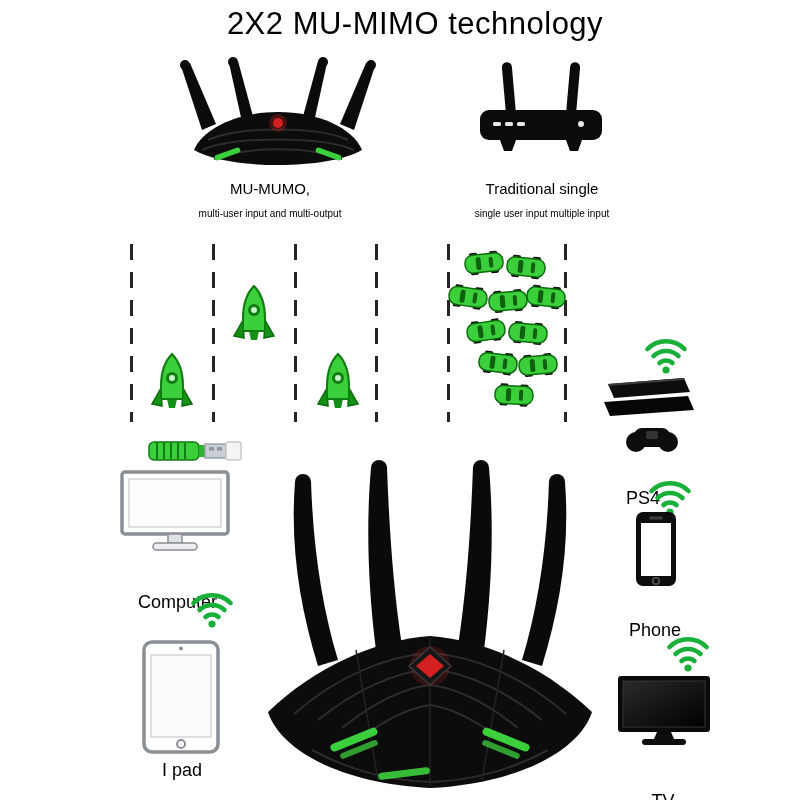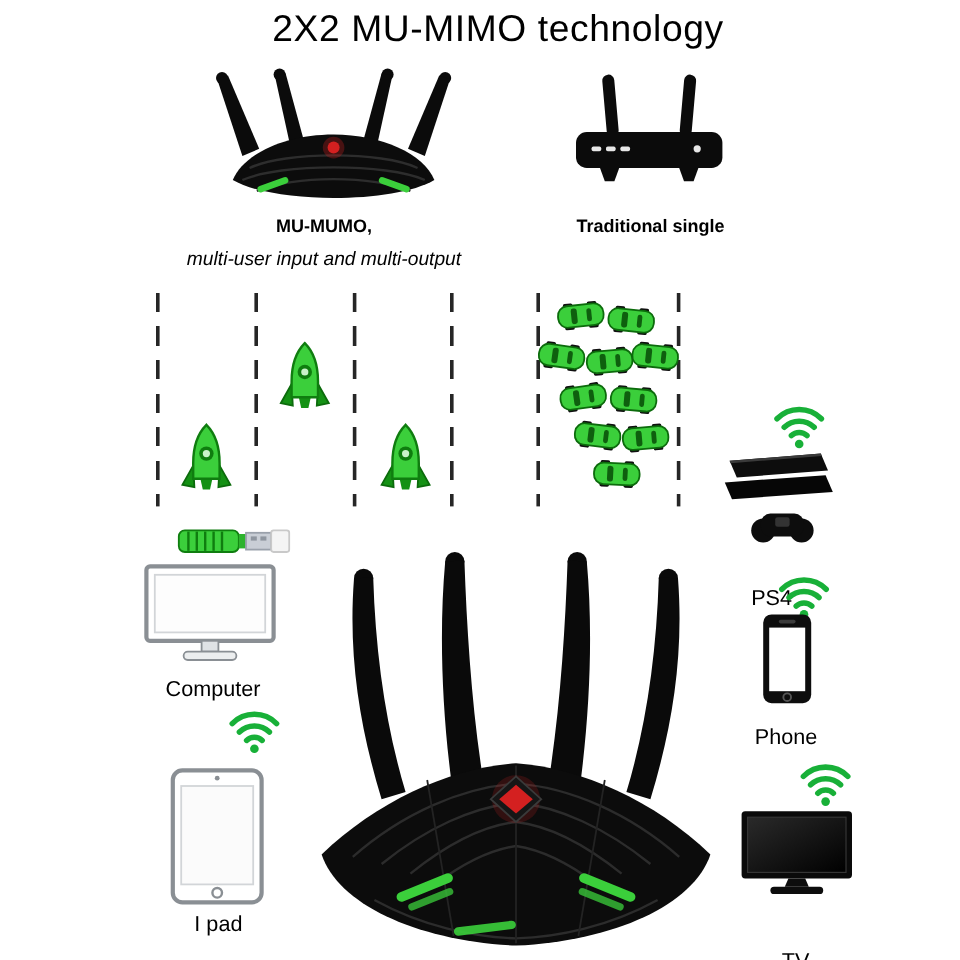--- a/index.html
+++ b/index.html
@@ -9,22 +9,22 @@
     position:relative; width:800px; height:800px; margin:0 auto;
     background:#fff; color:#000; overflow:hidden;
     font-family:"Liberation Sans", sans-serif;
   }
   .abs { position:absolute; }
   .title {
     position:absolute; top:6px; left:15px; width:100%;
     text-align:center; font-size:31px; font-weight:400; letter-spacing:.5px;
   }
   .caption { position:absolute; text-align:center; }
-  .cap-head { font-size:15px; margin-bottom:11px;font-weight:bold; }
-  .cap-sub  { font-size:16px;font-style:italic; }
+  .cap-head { font-size:15px; margin-bottom:11px; }
+  .cap-sub  { font-size:10px; }
   .label { position:absolute; text-align:center; font-size:18px; }
   .lane-line {
     position:absolute; top:0; height:100%; width:3px;
     background:repeating-linear-gradient(to bottom, #262626 0 16px, transparent 16px 28px);
   }
   svg.placed { position:absolute; overflow:visible; }
 </style>
 </head>
 <body>
 
@@ -96,20 +96,21 @@
     <path d="M24 80 L40 80 L36 91 L28 91 Z" fill="#0b0b0b"></path>
     <path d="M90 80 L106 80 L102 91 L94 91 Z" fill="#0b0b0b"></path>
   </svg>
 
   <div class="caption" style="left:115px;top:180px;width:310px">
     <div class="cap-head">MU-MUMO,</div>
     <div class="cap-sub">multi-user input and multi-output</div>
   </div>
   <div class="caption" style="left:412px;top:180px;width:260px">
     <div class="cap-head">Traditional single</div>
+    <div class="cap-sub">single user input multiple input</div>
   </div>
 
   <div class="abs" style="left:130px;top:244px;width:248px;height:178px">
     <div class="lane-line" style="left:0"></div>
     <div class="lane-line" style="left:82px"></div>
     <div class="lane-line" style="left:164px"></div>
     <div class="lane-line" style="left:245px"></div>
     <svg class="placed" width="44" height="64" viewBox="0 0 44 64" style="left:102px;top:40px">
         <use href="#sym-rocket"></use>
       </svg>
@@ -171,21 +172,21 @@
     <rect x="69" y="9" width="5" height="3.5" fill="#8f96a0"></rect>
     <rect x="78" y="4" width="15" height="18" rx="2" fill="#f4f4f4" stroke="#c9c9c9" stroke-width="1.5"></rect>
   </svg>
 
   <svg class="placed" width="110" height="84" viewBox="0 0 110 84" style="left:120px;top:470px">
     <rect x="2" y="2" width="106" height="62" rx="3" fill="#ffffff" stroke="#8a8f94" stroke-width="3.5"></rect>
     <rect x="9" y="9" width="92" height="48" fill="#fdfdfd" stroke="#d2d5d8" stroke-width="1.5"></rect>
     <rect x="48" y="64" width="14" height="9" fill="#dfe2e5" stroke="#8a8f94" stroke-width="1.5"></rect>
     <rect x="33" y="73" width="44" height="7" rx="3.5" fill="#eceeef" stroke="#8a8f94" stroke-width="1.5"></rect>
   </svg>
-  <div class="label" style="left:105px;top:564px;width:145px">Computer</div>
+  <div class="label" style="left:105px;top:592px;width:145px">Computer</div>
 
   <svg class="placed" width="48" height="38" viewBox="0 0 48 38" style="left:188px;top:592px">
       <use href="#sym-wifi"></use>
     </svg>
 
   <svg class="placed" width="78" height="114" viewBox="0 0 78 114" style="left:142px;top:640px">
     <rect x="2" y="2" width="74" height="110" rx="8" fill="#ffffff" stroke="#8a8f94" stroke-width="3.5"></rect>
     <rect x="9" y="15" width="60" height="82" fill="#fbfbfb" stroke="#d2d5d8" stroke-width="1.5"></rect>
     <circle cx="39" cy="8.5" r="2" fill="#8a8f94"></circle>
     <circle cx="39" cy="104" r="4" fill="#ffffff" stroke="#8a8f94" stroke-width="2"></circle>
@@ -246,21 +247,21 @@
   <svg class="placed" width="48" height="38" viewBox="0 0 48 38" style="left:646px;top:480px">
       <use href="#sym-wifi"></use>
     </svg>
 
   <svg class="placed" width="44" height="78" viewBox="0 0 44 78" style="left:634px;top:510px">
     <rect x="2" y="2" width="40" height="74" rx="7" fill="#0d0d0d"></rect>
     <rect x="7" y="13" width="30" height="53" fill="#ffffff"></rect>
     <rect x="15" y="6.5" width="14" height="3" rx="1.5" fill="#3c3c3c"></rect>
     <circle cx="22" cy="71" r="3.2" fill="none" stroke="#555555" stroke-width="1.6"></circle>
   </svg>
-  <div class="label" style="left:600px;top:604px;width:110px">Phone</div>
+  <div class="label" style="left:600px;top:620px;width:110px">Phone</div>
 
   <svg class="placed" width="48" height="38" viewBox="0 0 48 38" style="left:664px;top:636px">
       <use href="#sym-wifi"></use>
     </svg>
 
   <svg class="placed" width="96" height="74" viewBox="0 0 96 74" style="left:616px;top:674px">
     <defs>
       <linearGradient id="tvscr" x1="0" y1="0" x2="1" y2="1">
         <stop offset="0" stop-color="#2a2a2a"></stop>
         <stop offset="1" stop-color="#000000"></stop>

